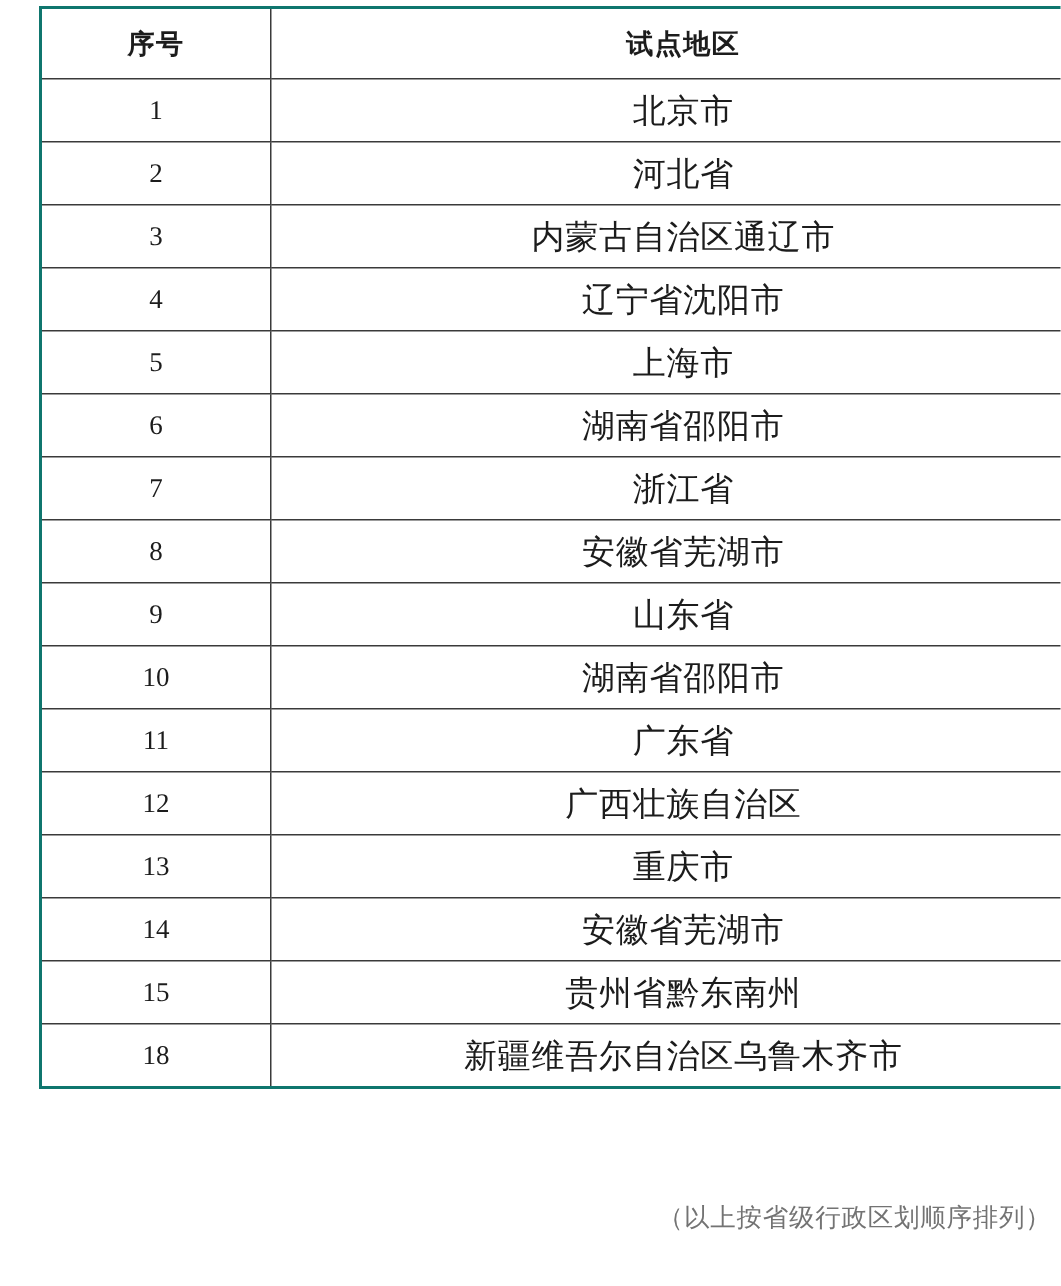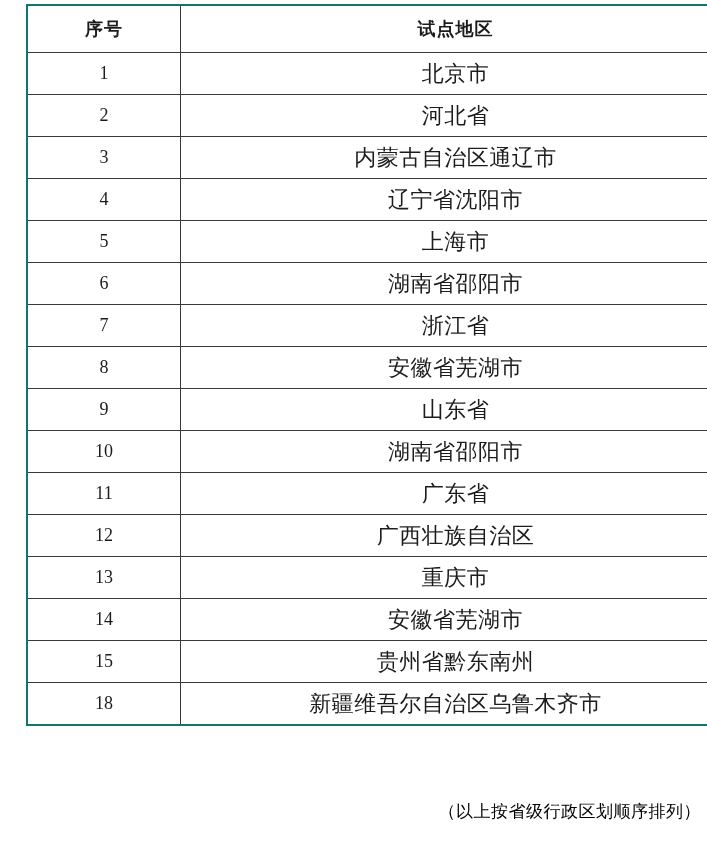--- a/index.html
+++ b/index.html
@@ -60,21 +60,21 @@
     letter-spacing: 0.5px;
   }
   .footer-note {
     position: absolute;
     right: 6px;
     top: 800px;
     width: 695px;
     text-align: right;
     font-size: 17px;
     letter-spacing: 0.5px;
-    color: #000000;
+    color: #737373;
     font-family: "Liberation Serif", "DejaVu Serif", serif;
   }
 </style>
 </head>
 <body>
 
 <div class="page">
 
   <table class="pilot-table">
     <thead>

